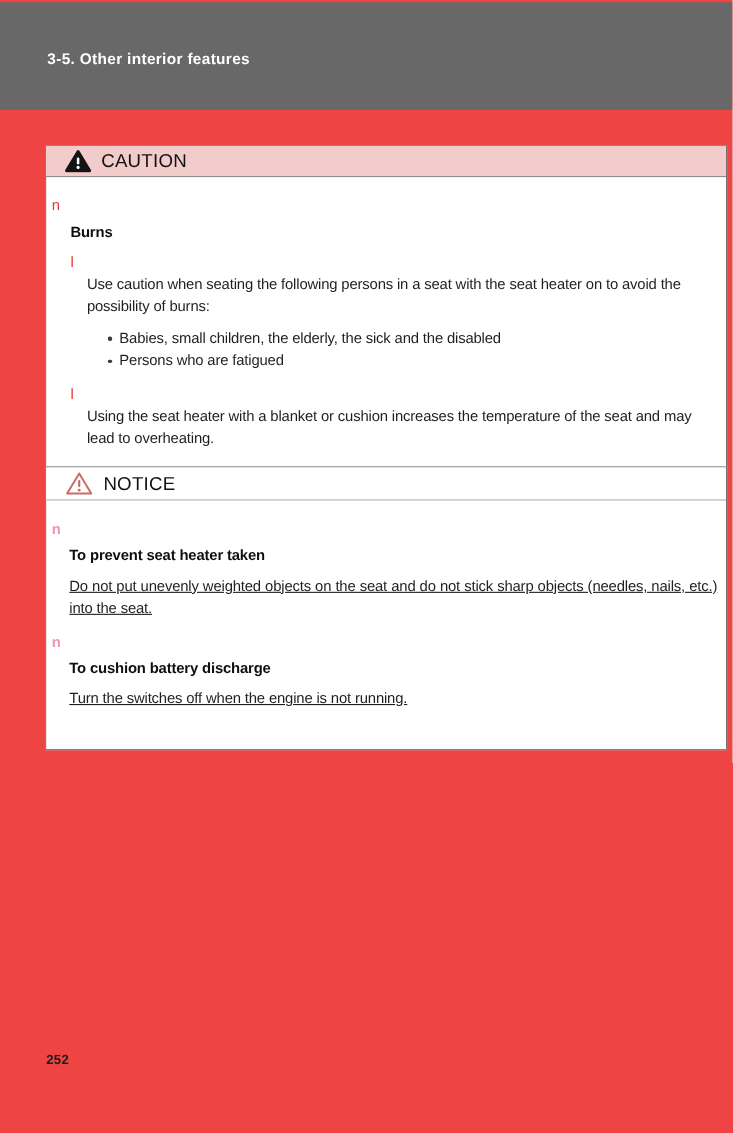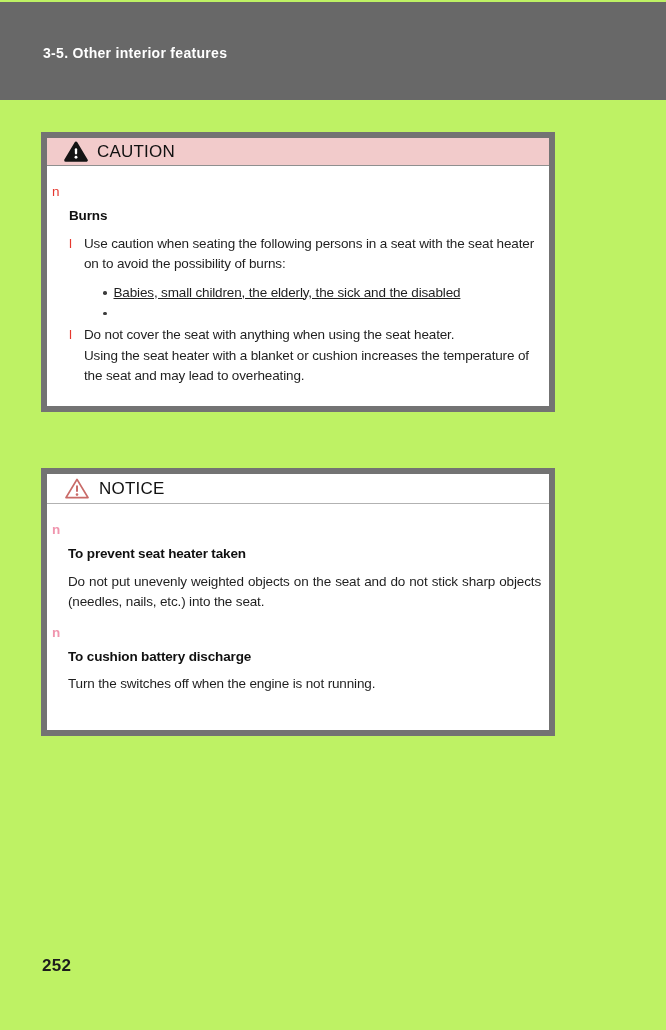--- a/index.html
+++ b/index.html
@@ -1,41 +1,41 @@
 <!DOCTYPE html>
 <html><head>
 <meta charset="utf-8">
 <style>
   * { margin:0; padding:0; box-sizing:border-box; }
   html,body { background:#e9e9e9; }
   .page {
     position:relative;
     width:666px; height:1030px;
-    background:#bef264;
+    background:#ef4444;
     font-family:"Liberation Sans","DejaVu Sans",sans-serif;
     color:#222;
     overflow:hidden;
     margin:0 auto;
   }
   
   .top-band {
     position:absolute; left:0; top:2px; width:666px; height:98px;
     background:#686868;
   }
   .top-band .band-title {
     position:absolute; left:43px; top:43px;
     color:#ffffff; font-size:14px; font-weight:700; letter-spacing:0.3px;
   }
   
   .msg-box {
-    position:absolute; left:41px; width:514px;
-    border:6px solid #737373; background:#ffffff;
+    position:absolute; left:41px; width:620px;
+    border:1px solid #737373; background:#ffffff;
   }
   .caution-box { top:132px; }
-  .notice-box  { top:468px; }
+  .notice-box  { top:424px; }
   .box-header {
     display:flex; align-items:center; gap:9px;
     padding-left:17px;
   }
   .caution-header {
     height:28px; background:#f2cbcb; border-bottom:1px solid #8f8f8f;
   }
   .notice-header {
     height:30px; background:#ffffff; border-bottom:1px solid #b2b2b2;
   }
@@ -47,38 +47,38 @@
   .box-body { padding:16px 8px 19px 5px; font-size:13.5px; letter-spacing:-0.15px; line-height:20.5px; color:#1f1f1f; }
   .row { display:flex; align-items:flex-start; }
   .marker {
     flex:0 0 auto; font-size:13.5px; line-height:20.5px;
   }
   .marker.red  { color:#e5382f; width:17px; }
   .marker.pink { color:#f095ae; width:16px; font-weight:700; }
   .marker.item-mark { color:#e5382f; width:15px; }
   .sec-title { font-weight:700; color:#101010;margin-top:24px; }
   .item-row { margin-left:17px; margin-top:7px; }
-  .item-body { flex:1 1 auto; }
+  .item-body { flex:1 1 auto;margin-top:20px; }
   .bullet-list { list-style:none; margin-top:8px; }
-  .bullet-list li { display:flex; align-items:flex-start; line-height:20.5px;text-decoration:underline; }
+  .bullet-list li { display:flex; align-items:flex-start; line-height:20.5px; }
   .bullet-list .dot {
     flex:0 0 auto; width:3.5px; height:3.5px; border-radius:50%;
     background:#3c3c3c; margin:8.5px 7px 0 19px;
   }
   .cont-para { margin-top:0; }
   .notice-head-row { }
   .notice-para {
-    margin:7px 0 10px 16px; text-align:justify;
+    margin:7px 0 10px 16px; text-align:justify;text-decoration:underline;
   }
   .notice-para.last { margin-bottom:16px; }
   .notice-sec2 { margin-top:2px; }
   
   .page-number {
     position:absolute; left:42px; top:956px;
-    font-size:17px; font-weight:700; color:#1c1c1c; letter-spacing:0.3px;
+    font-size:12px; font-weight:700; color:#1c1c1c; letter-spacing:0.3px;
   }
 </style>
 </head>
 <body>
 
 <div class="page">
 
   <div class="top-band">
     <div class="band-title">3-5. Other interior features</div>
   </div>
@@ -105,29 +105,29 @@
         <span class="marker item-mark">l</span>
         <div class="item-body">
           <p>Use caution when seating the following persons in a seat with the seat heater on to avoid the possibility of burns:</p>
           <ul class="bullet-list">
             <li>
                 <span class="dot"></span>
                 <span>Babies, small children, the elderly, the sick and the disabled</span>
               </li>
             <li>
                 <span class="dot"></span>
+                <span>Persons who are fatigued</span>
               </li>
           </ul>
         </div>
       </div>
 
       <div class="row item-row" style="margin-top:10px;">
         <span class="marker item-mark">l</span>
         <div class="item-body">
-          <p>Do not cover the seat with anything when using the seat heater.</p>
           <p class="cont-para">Using the seat heater with a blanket or cushion increases the temperature of the seat and may lead to overheating.</p>
         </div>
       </div>
 
     </div>
   </div>
 
   <div class="msg-box notice-box">
     <div class="box-header notice-header">
       <span>

